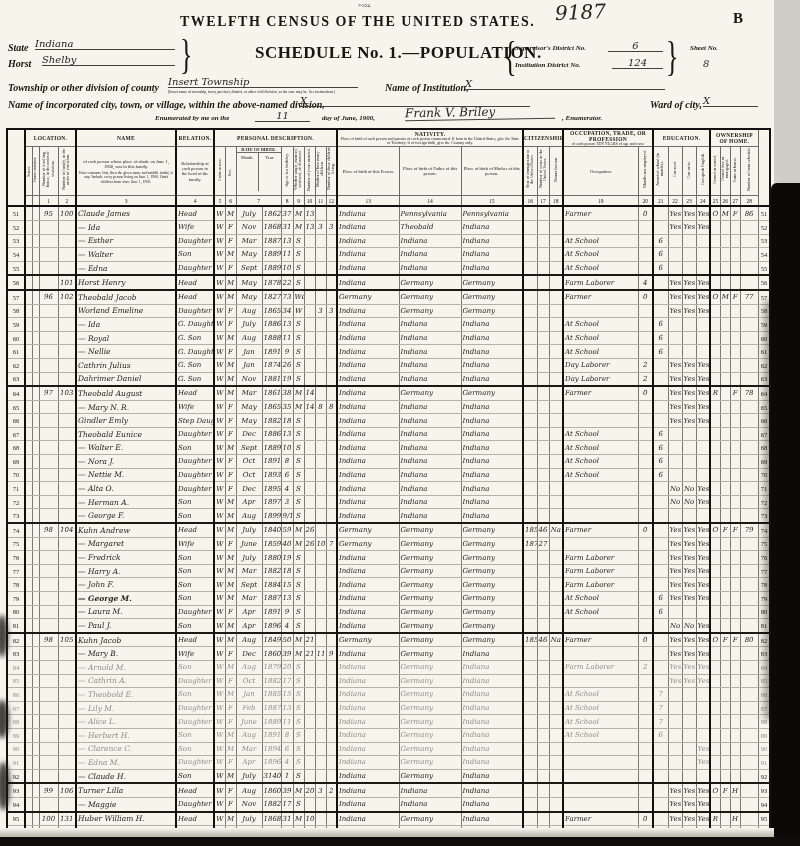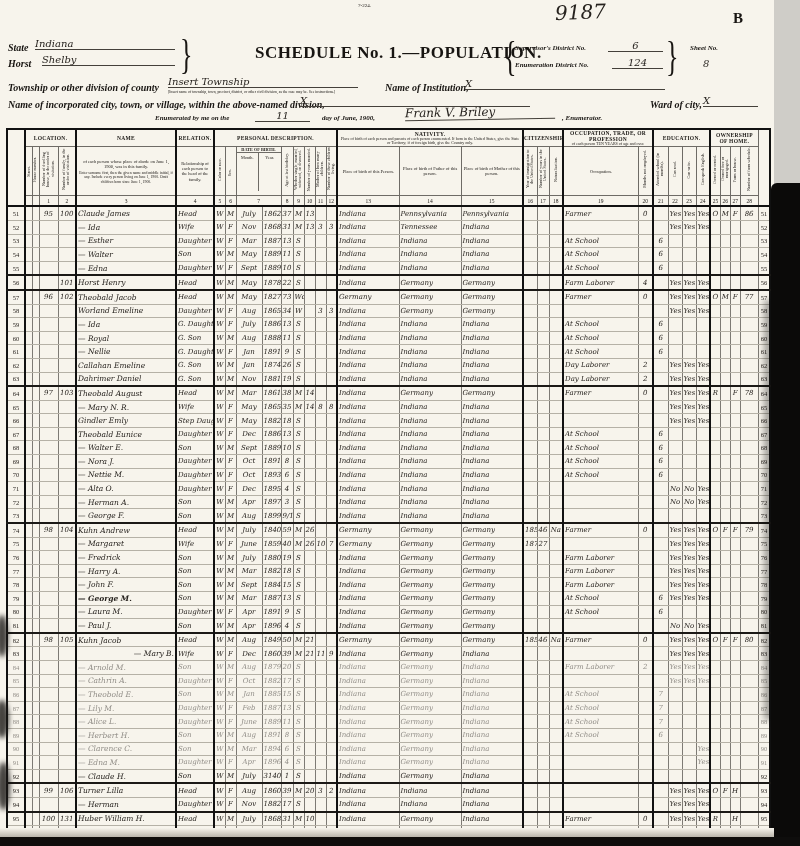--- a/index.html
+++ b/index.html
@@ -57,35 +57,36 @@
   td.hw-left { text-align:left; padding-left:2px; }
   thead { border-bottom:2px solid #111; }
 </style>
 </head>
 <body>
 
 <div class="page">
   <div class="paper"></div>
 
   <div class="pr tiny" style="left:358px; top:3px;">7-224.</div>
+  <div class="pr title" style="left:180px; top:14px;">TWELFTH CENSUS OF THE UNITED STATES.</div>
   <div class="pr ink hw-lg" style="left:555px; top:0px; font-size:20px;">9187</div>
   <div class="pr sheetB" style="left:733px; top:10px;">B</div>
 
   <div class="pr lbl" style="left:8px; top:42px;">State</div>
   <div class="pr ink hw-md uline" style="left:35px; top:38px; width:140px;">Indiana</div>
   <div class="pr lbl" style="left:8px; top:58px;">Horst</div>
   <div class="pr ink hw-md uline" style="left:42px; top:54px; width:133px;">Shelby</div>
   <div class="pr brace" style="left:180px; top:40px;">}</div>
 
   <div class="pr schedule" style="left:255px; top:43px;">SCHEDULE No. 1.—POPULATION.</div>
 
   <div class="pr brace" style="left:504px; top:42px;">{</div>
   <div class="pr lbl2" style="left:515px; top:44px;">Supervisor's District No.</div>
   <div class="pr ink hw-md uline" style="left:608px; top:40px; width:55px; text-align:center;">6</div>
-  <div class="pr lbl2" style="left:515px; top:61px;">Enumeration District No.</div>
+  <div class="pr lbl2" style="left:515px; top:61px;">Institution District No.</div>
   <div class="pr ink hw-md uline" style="left:612px; top:57px; width:51px; text-align:center;">124</div>
   <div class="pr brace" style="left:666px; top:42px;">}</div>
   <div class="pr lbl2" style="left:690px; top:44px;">Sheet No.</div>
   <div class="pr ink hw-md" style="left:703px; top:58px;">8</div>
 
   <div class="pr lbl" style="left:8px; top:82px;">Township or other division of county</div>
   <div class="pr ink hw-md uline" style="left:168px; top:76px; width:190px;">Insert Township</div>
   <div class="pr" style="left:168px; top:90px; font-size:3.8px; width:200px;">[Insert name of township, town, precinct, district, or other civil division, as the case may be.  See instructions.]</div>
   <div class="pr lbl" style="left:385px; top:82px;">Name of Institution,</div>
   <div class="pr ink hw-md uline" style="left:465px; top:78px; width:200px;">X</div>
@@ -289,21 +290,21 @@
           <td class="hw" style="border-left: 2px solid rgb(17, 17, 17);">W</td>
           <td class="hw">F</td>
           <td class="hw">Nov</td>
           <td class="hw">1868</td>
           <td class="hw">31</td>
           <td class="hw">M</td>
           <td class="hw">13</td>
           <td class="hw">3</td>
           <td class="hw">3</td>
           <td class="hw hw-left" style="border-left: 2px solid rgb(17, 17, 17);">Indiana</td>
-          <td class="hw hw-left">Tennessee</td>
+          <td class="hw hw-left">Theobald</td>
           <td class="hw hw-left">Indiana</td>
           <td class="hw" style="border-left: 2px solid rgb(17, 17, 17);"></td>
           <td class="hw"></td>
           <td class="hw"></td>
           <td class="hw hw-left" style="border-left: 2px solid rgb(17, 17, 17);"></td>
           <td class="hw"></td>
           <td class="hw" style="border-left: 2px solid rgb(17, 17, 17);"></td>
           <td class="hw">Yes</td>
           <td class="hw">Yes</td>
           <td class="hw">Yes</td>
@@ -627,21 +628,21 @@
           <td class="hw"></td>
           <td class="hw"></td>
           <td class="gut gutR">61</td>
         </tr>
         <tr>
           <td class="gut">62</td>
           <td class="hw" style="border-left: 2px solid rgb(17, 17, 17);"></td>
           <td class="hw"></td>
           <td class="hw"></td>
           <td class="hw"></td>
-          <td class="hw hw-name" style="border-left: 2px solid rgb(17, 17, 17);">Callahan Emeline</td>
+          <td class="hw hw-name" style="border-left: 2px solid rgb(17, 17, 17);">Cathrin Julius</td>
           <td class="hw hw-left" style="border-left: 2px solid rgb(17, 17, 17);">G. Son</td>
           <td class="hw" style="border-left: 2px solid rgb(17, 17, 17);">W</td>
           <td class="hw">M</td>
           <td class="hw">Jan</td>
           <td class="hw">1874</td>
           <td class="hw">26</td>
           <td class="hw">S</td>
           <td class="hw"></td>
           <td class="hw"></td>
           <td class="hw"></td>
@@ -1362,21 +1363,21 @@
           <td class="hw">F</td>
           <td class="hw">80</td>
           <td class="gut gutR">82</td>
         </tr>
         <tr>
           <td class="gut">83</td>
           <td class="hw" style="border-left: 2px solid rgb(17, 17, 17);"></td>
           <td class="hw"></td>
           <td class="hw"></td>
           <td class="hw"></td>
-          <td class="hw hw-name" style="border-left: 2px solid rgb(17, 17, 17); text-align: right;">— Mary B.</td>
+          <td class="hw hw-name" style="border-left: 2px solid rgb(17, 17, 17);">— Mary B.</td>
           <td class="hw hw-left" style="border-left: 2px solid rgb(17, 17, 17);">Wife</td>
           <td class="hw" style="border-left: 2px solid rgb(17, 17, 17);">W</td>
           <td class="hw">F</td>
           <td class="hw">Dec</td>
           <td class="hw">1860</td>
           <td class="hw">39</td>
           <td class="hw">M</td>
           <td class="hw">21</td>
           <td class="hw">11</td>
           <td class="hw">9</td>
@@ -1747,21 +1748,21 @@
           <td class="hw">H</td>
           <td class="hw"></td>
           <td class="gut gutR">93</td>
         </tr>
         <tr>
           <td class="gut">94</td>
           <td class="hw" style="border-left: 2px solid rgb(17, 17, 17);"></td>
           <td class="hw"></td>
           <td class="hw"></td>
           <td class="hw"></td>
-          <td class="hw hw-name" style="border-left: 2px solid rgb(17, 17, 17);">— Herman</td>
+          <td class="hw hw-name" style="border-left: 2px solid rgb(17, 17, 17);">— Maggie</td>
           <td class="hw hw-left" style="border-left: 2px solid rgb(17, 17, 17);">Daughter</td>
           <td class="hw" style="border-left: 2px solid rgb(17, 17, 17);">W</td>
           <td class="hw">F</td>
           <td class="hw">Nov</td>
           <td class="hw">1882</td>
           <td class="hw">17</td>
           <td class="hw">S</td>
           <td class="hw"></td>
           <td class="hw"></td>
           <td class="hw"></td>

